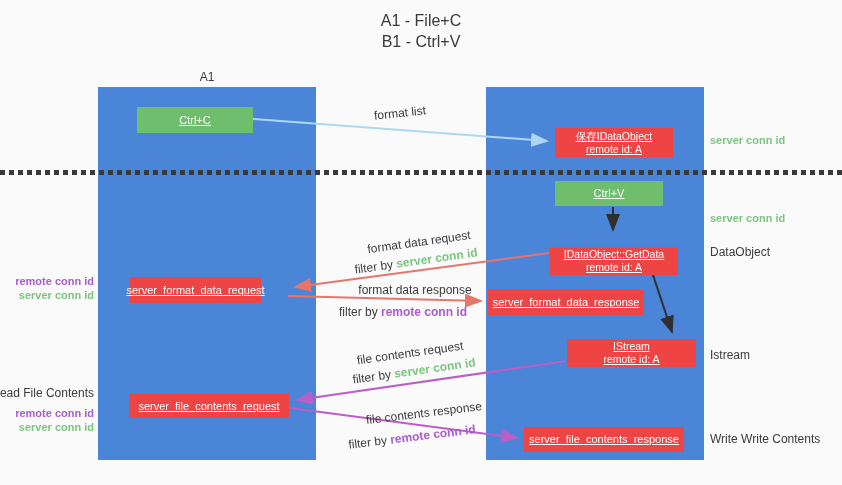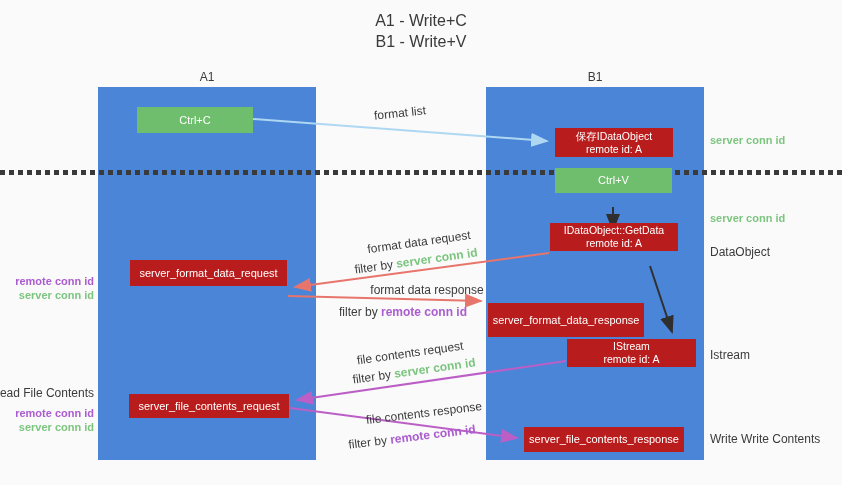--- a/index.html
+++ b/index.html
@@ -20,44 +20,44 @@
   .lane{position:absolute;top:87px;width:218px;height:373px;background:#4a85d7;}
   .lane-left{left:98px;}
   .lane-right{left:486px;}
   
   .divider{position:absolute;left:0;top:170px;width:842px;height:5px;
            background:repeating-linear-gradient(90deg,#3a3a3a 0 5px,transparent 5px 9px);}
   
   .arrows{position:absolute;left:0;top:0;pointer-events:none;}
   
   .node{position:absolute;display:flex;flex-direction:column;align-items:center;
-        justify-content:center;color:#fff;text-align:left;line-height:13px;}
-  .node.orange{background:#b91c1c;}
+        justify-content:center;color:#fff;text-align:left;line-height:13px;text-decoration:underline;}
+  .node.orange{background:#ef4444;}
   .node.green{background:#6ebe6e;}
   .n-one{font-size:11px;}
   .n-two{font-size:10.5px;}
   .n-ctrlc{left:137px;top:107px;width:116px;height:26px;}
   .n-save{left:555px;top:128px;width:118px;height:29px;}
-  .n-ctrlv{left:555px;top:168px;width:117px;height:25px;}
-  .n-getdata{left:550px;top:223px;width:128px;height:28px;}
-  .n-freq{left:130px;top:260px;width:157px;height:26px;}
-  .n-fresp{left:488px;top:303px;width:156px;height:34px;}
+  .n-ctrlv{left:555px;top:181px;width:108px;height:25px;}
+  .n-getdata{left:550px;top:247px;width:128px;height:28px;}
+  .n-freq{left:130px;top:277px;width:131px;height:26px;}
+  .n-fresp{left:488px;top:289px;width:156px;height:26px;}
   .n-istream{left:567px;top:339px;width:129px;height:28px;}
   .n-fcreq{left:129px;top:394px;width:160px;height:24px;}
   .n-fcresp{left:524px;top:427px;width:160px;height:25px;}
   
   .elabel{position:absolute;font-size:12px;color:#3c3c3c;white-space:nowrap;}
   .ctr{transform:translate(-50%,-50%);}
   .rot8{transform:translate(-50%,-50%) rotate(-8deg);}
   .rot7{transform:translate(-50%,-50%) rotate(-7deg);}
   .rot5{transform:translate(-50%,-50%) rotate(-6deg);}
   .l-formatlist{left:400px;top:113px;}
   .l-fdreq{left:419px;top:242px;}
   .l-fbs1{left:416px;top:261px;}
-  .l-fdresp{left:415px;top:290px;margin-left:12px;}
+  .l-fdresp{left:415px;top:290px;}
   .l-fbr1{left:403px;top:312px;}
   .l-fcreq{left:410px;top:353px;}
   .l-fbs2{left:414px;top:371px;}
   .l-fcresp{left:424px;top:413px;}
   .l-fbr2{left:412px;top:437px;}
   .green-id{color:#7cc57f;font-weight:bold;}
   .purple-id{color:#ab5ccf;font-weight:bold;}
   
   .side{position:absolute;white-space:nowrap;font-size:11px;font-weight:bold;line-height:14px;}
   .side.plain{font-size:12px;font-weight:normal;color:#3b3b3b;}
@@ -73,31 +73,27 @@
   .sl-read{top:386px;}
   .sl-rcid2{top:406px;}
   .sl-scid2{top:420px;}
 </style>
 </head>
 <body>
 
 <div class="stage">
 
   <div class="title">
-    <div>A1 - Write+C</div>
-    <div>B1 - Write+V</div>
+    <div>A1 - File+C</div>
+    <div>B1 - Ctrl+V</div>
   </div>
 
   <div class="lane-header lh-left">
     <div>A1</div>
     <div>format</div>
-  </div>
-  <div class="lane-header lh-right">
-    <div>B1</div>
-    <div>connection</div>
   </div>
 
   <div class="lane lane-left"></div>
   <div class="lane lane-right"></div>
 
   <div class="divider"></div>
 
   <svg class="arrows" width="842" height="485" viewBox="0 0 842 485">
     <defs>
       <marker id="m-blue" markerWidth="9" markerHeight="7" refX="8" refY="3.5" orient="auto">

